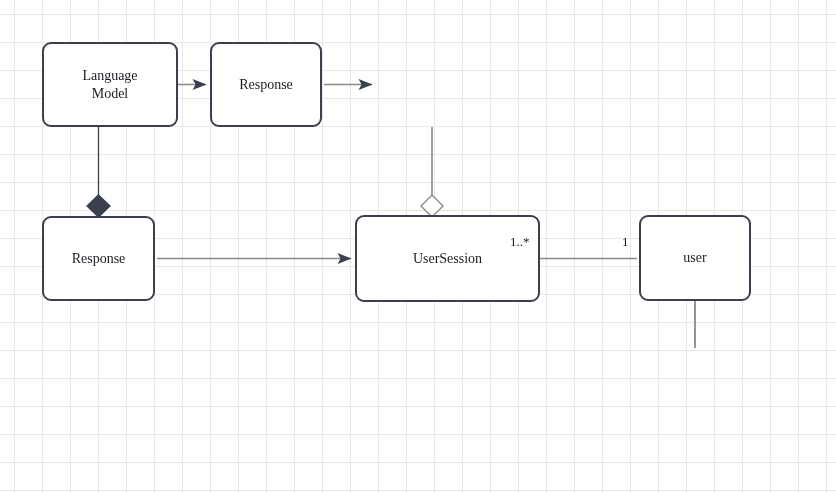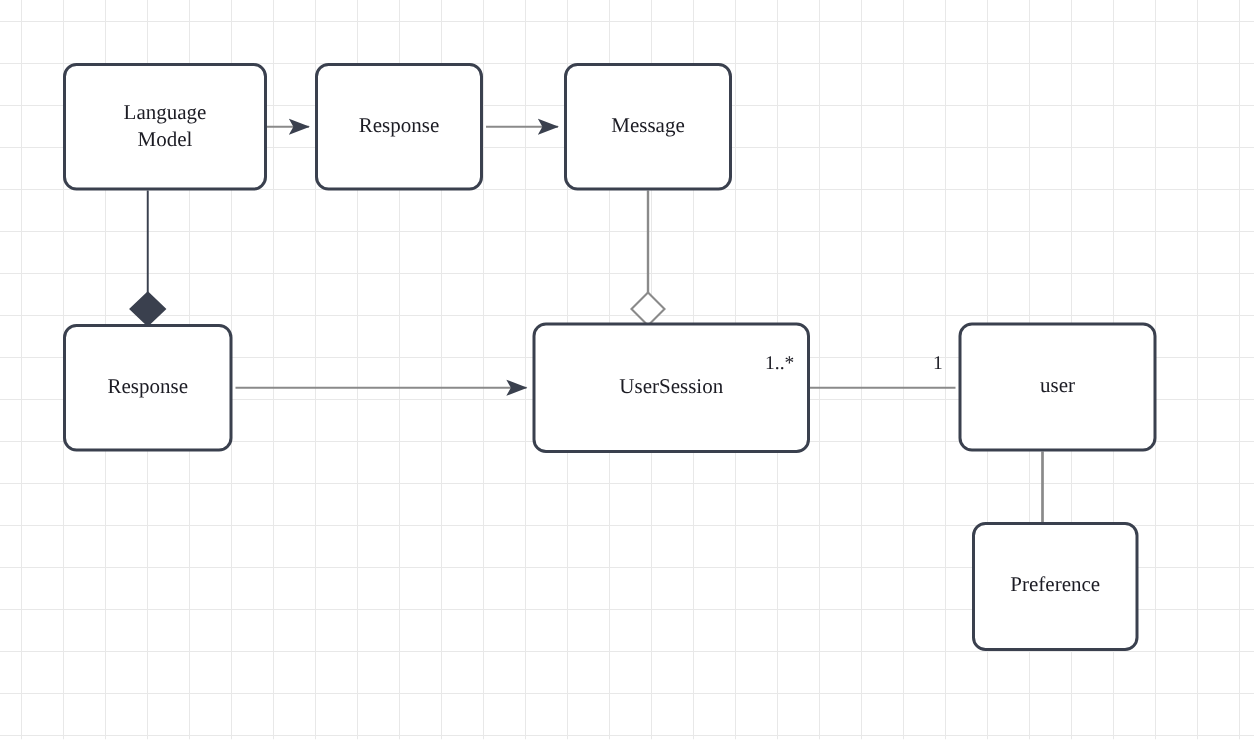--- a/index.html
+++ b/index.html
@@ -103,37 +103,31 @@
 
   <div class="node" style="left:42px; top:42px; width:136px; height:85px;">
     <span class="node-label">Language
 Model</span>
   </div>
 
   <div class="node" style="left:210px; top:42px; width:112px; height:85px;">
     <span class="node-label">Response</span>
   </div>
 
-  <div class="node" style="left:376px; top:42px; width:112px; height:85px;">
-    <span class="node-label">Message</span>
-  </div>
 
   <div class="node" style="left:42px; top:216px; width:113px; height:85px;">
     <span class="node-label">Response</span>
   </div>
 
   <div class="node" style="left:355px; top:215px; width:185px; height:87px;">
     <span class="node-label">UserSession</span>
   </div>
 
-  <div class="node" style="left:639px; top:215px; width:132px; height:86px;">
+  <div class="node" style="left:639px; top:215px; width:112px; height:86px;">
     <span class="node-label">user</span>
   </div>
 
-  <div class="node" style="left:648px; top:348px; width:111px; height:86px;">
-    <span class="node-label">Preference</span>
-  </div>
 
   <span class="edge-label" style="left:510px; top:234px;">1..*</span>
 
   <span class="edge-label" style="left:622px; top:234px;">1</span>
 
 </div>
 
 </body></html>

